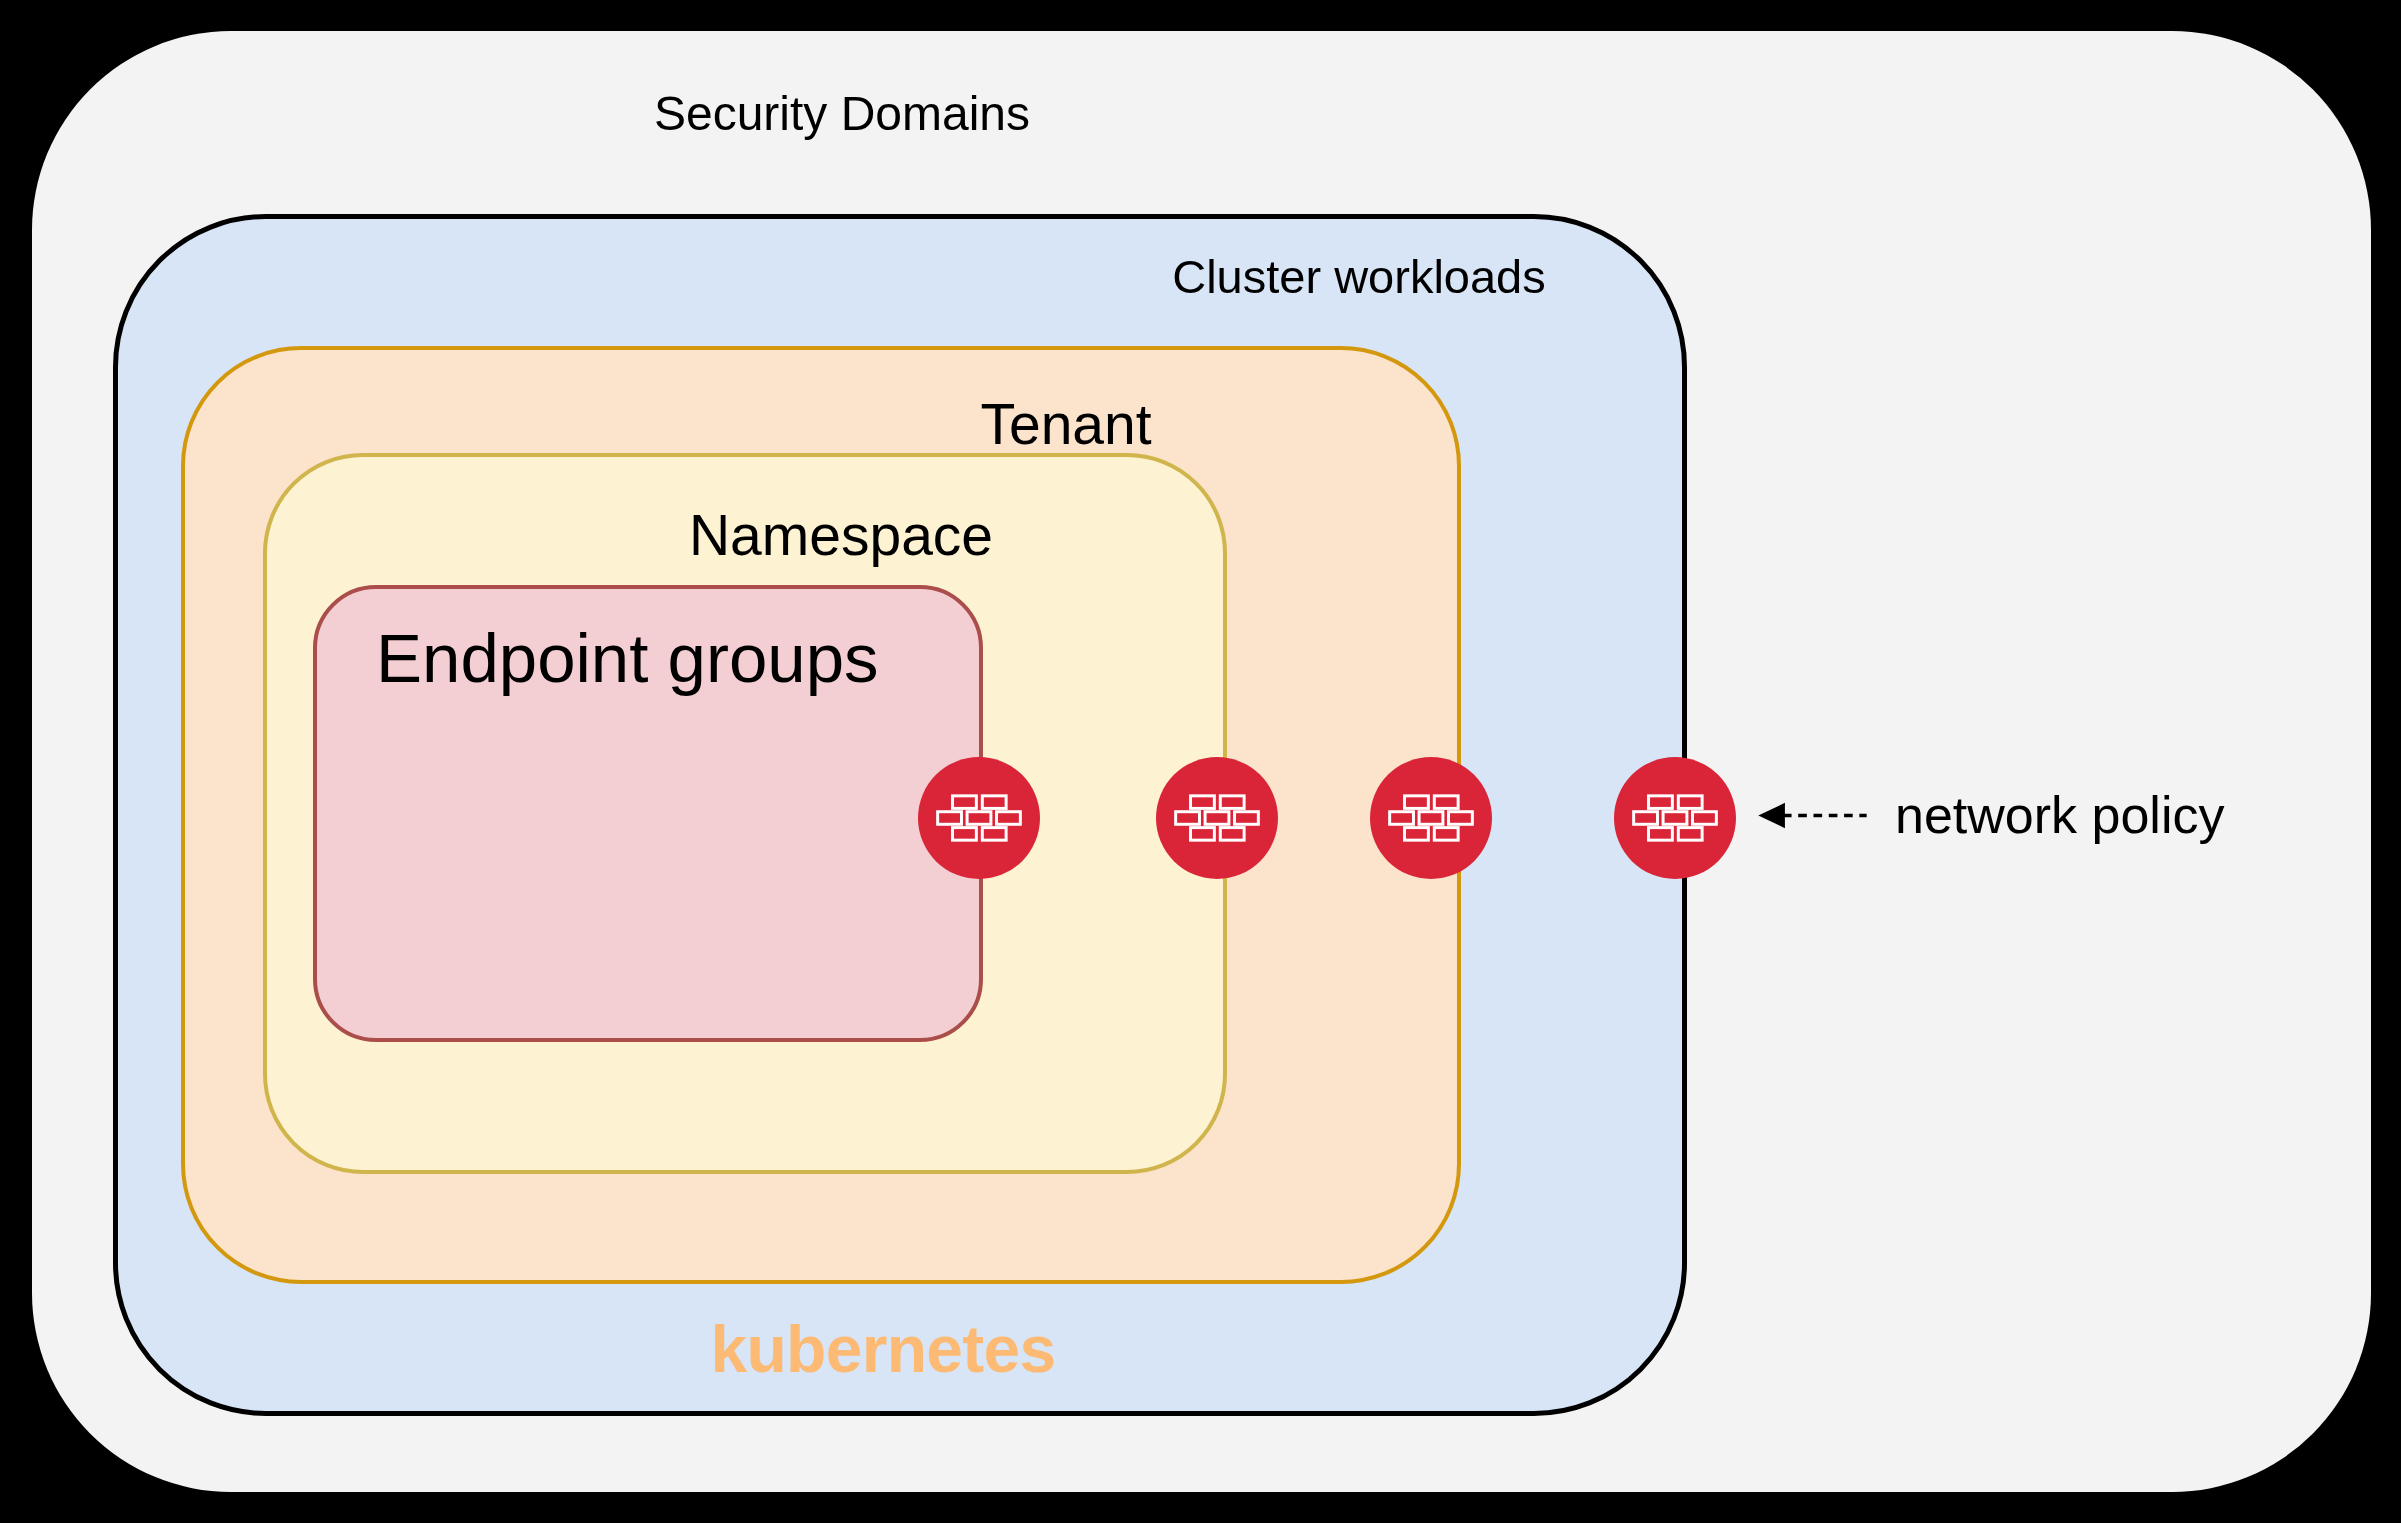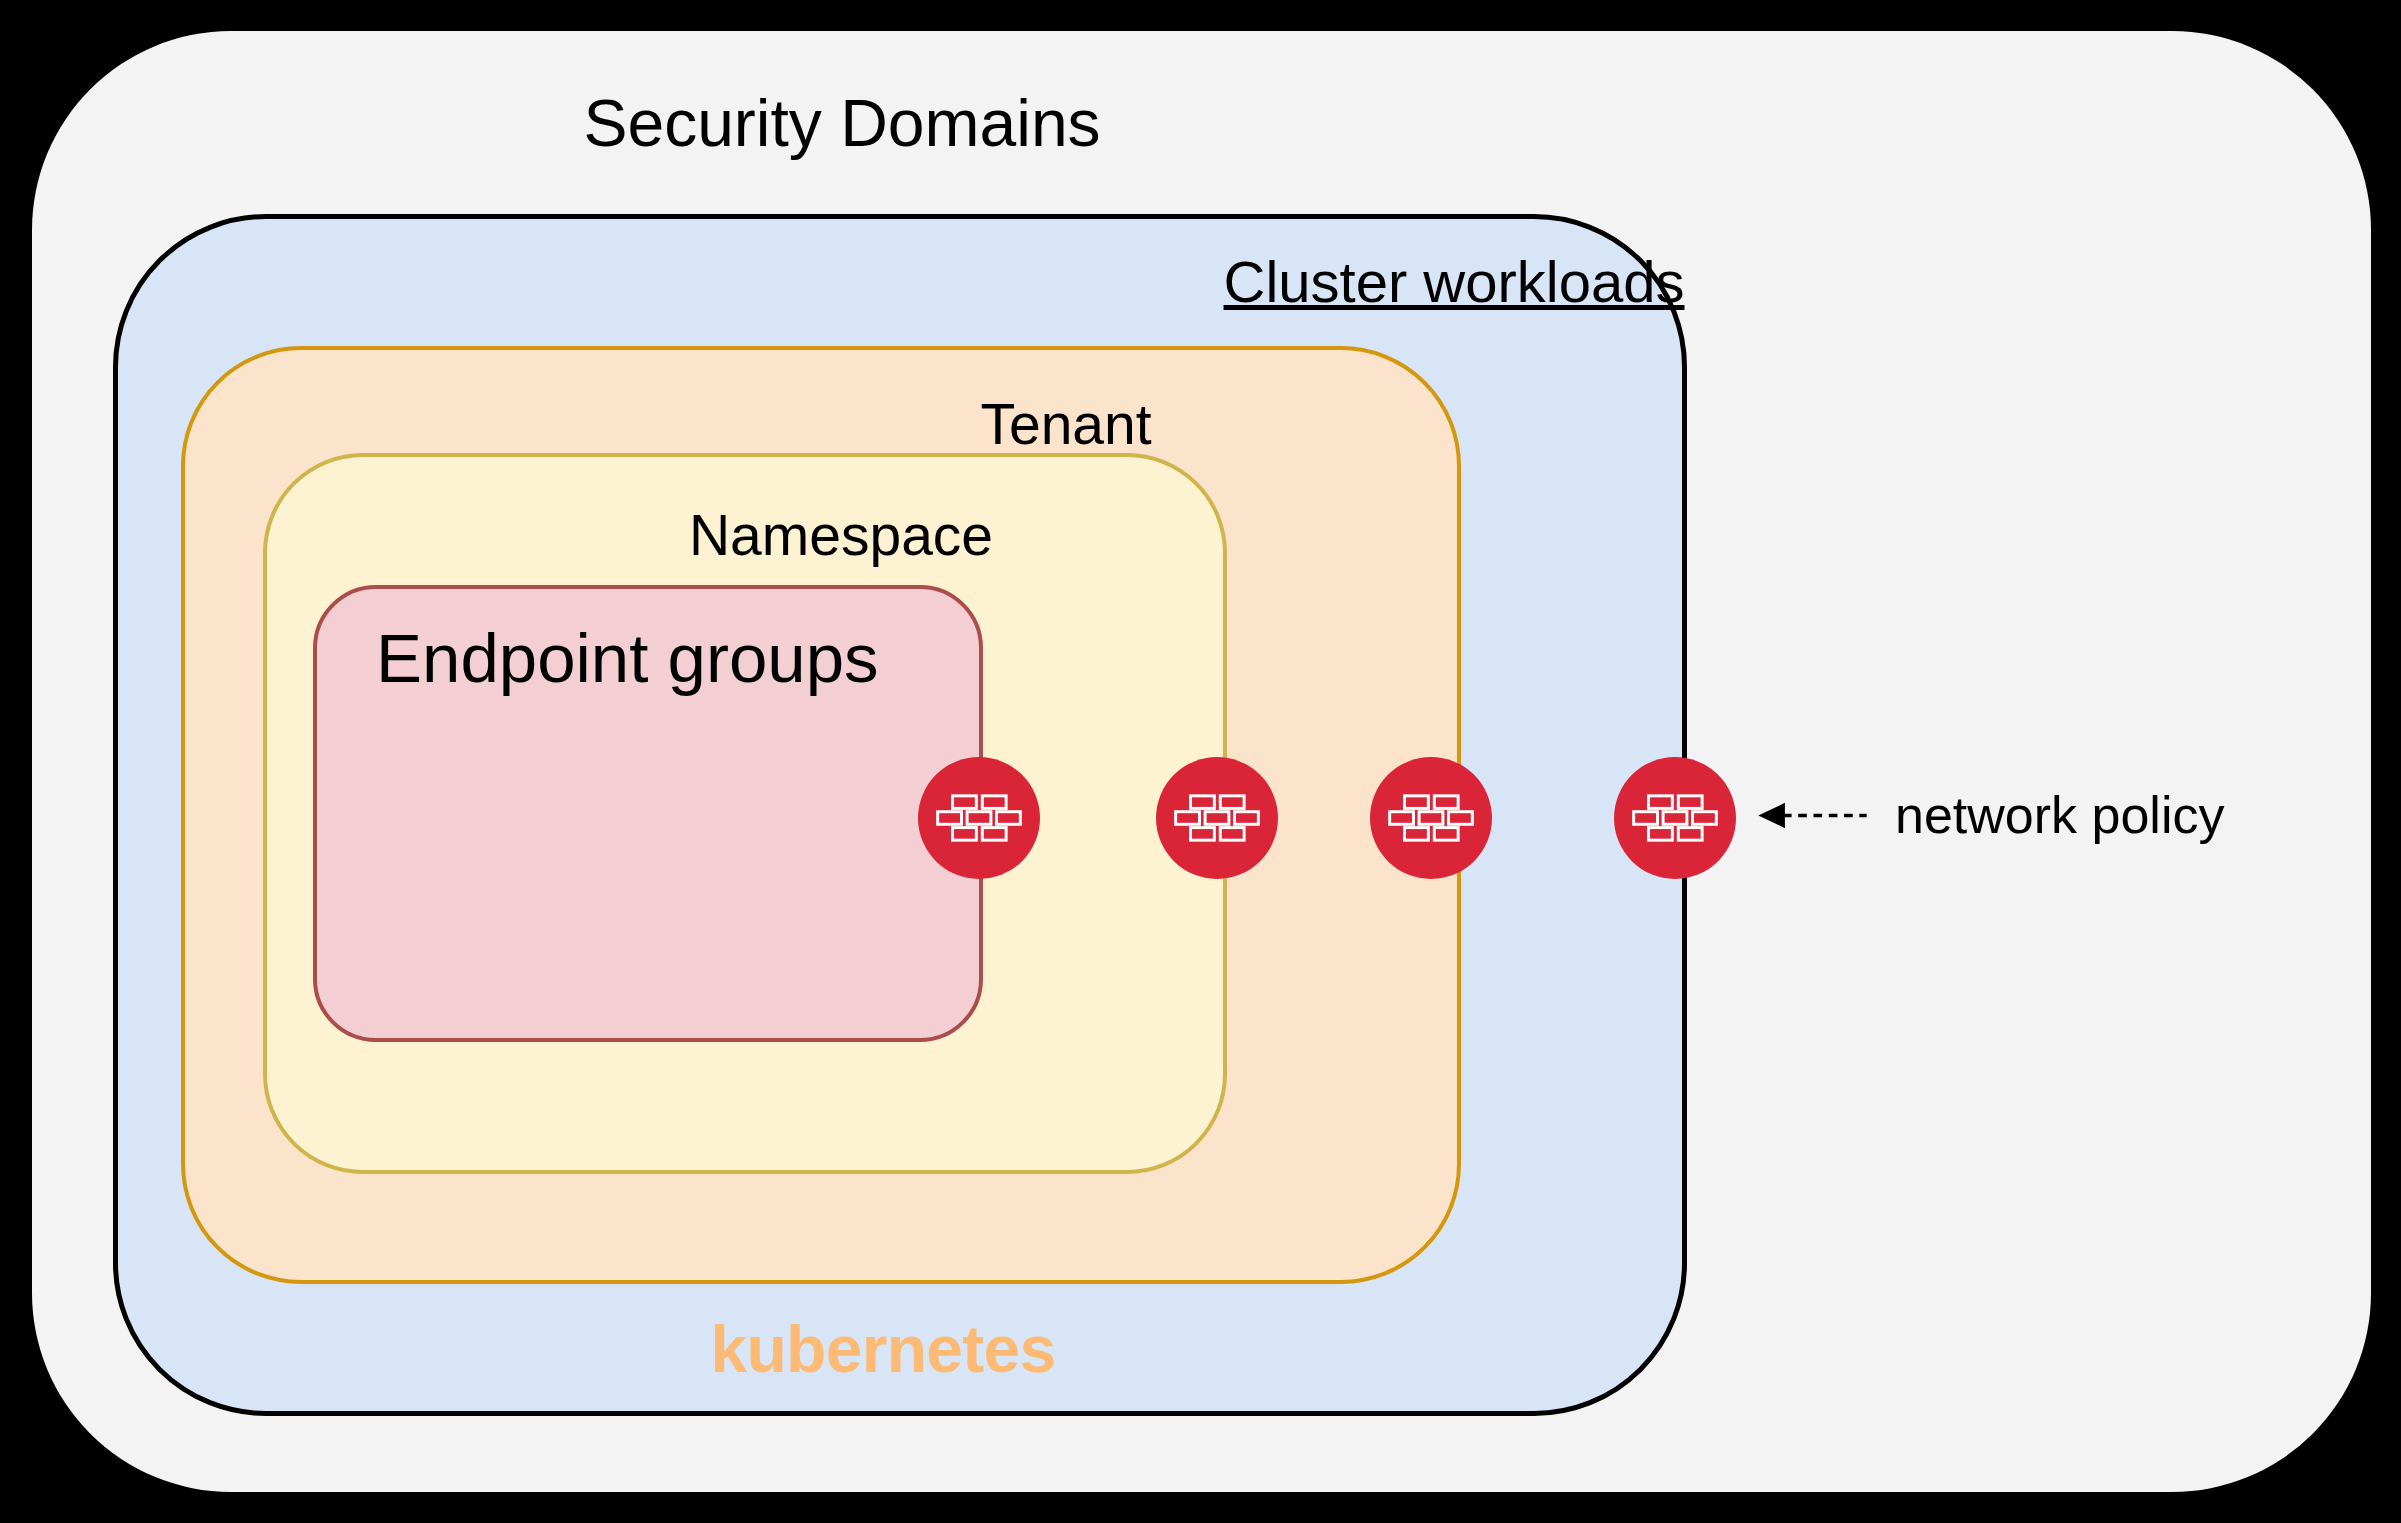--- a/index.html
+++ b/index.html
@@ -32,22 +32,22 @@
     background:#fdf3d2;border:4.7px solid #d0b44c;border-radius:100px;
     box-sizing:border-box;
   }
   .endpoint-box{
     left:313px;top:585px;width:670px;height:457px;
     background:#f3ced2;border:4.7px solid #ab4e4b;border-radius:63px;
     box-sizing:border-box;
   }
   
   .lbl{white-space:nowrap;line-height:1;}
-  .diagram-title{top:90px;left:842px;transform:translateX(-50%);font-size:66px;}
-  .cluster-label{top:253px;left:1454px;transform:translateX(-50%);font-size:58px;text-decoration:underline;}
+  .diagram-title{top:90px;left:842px;transform:translateX(-50%);font-size:48px;}
+  .cluster-label{top:253px;left:1359px;transform:translateX(-50%);font-size:47px;}
   .tenant-label{top:372px;left:1066px;transform:translateX(-50%);font-size:57px;margin-top:24px;}
   .namespace-label{top:481px;left:841px;transform:translateX(-50%);font-size:57px;margin-top:26px;}
   .endpoint-label{top:624px;left:376px;font-size:69px;}
   .kubernetes-label{top:1316px;left:883px;transform:translateX(-50%);
     font-size:66px;font-weight:bold;color:#fdba74;letter-spacing:-0.7px;}
   .network-policy-label{top:789px;left:1895px;font-size:52px;}
   
   .fw{
     width:122px;height:122px;border-radius:50%;
     background:#da2538;

